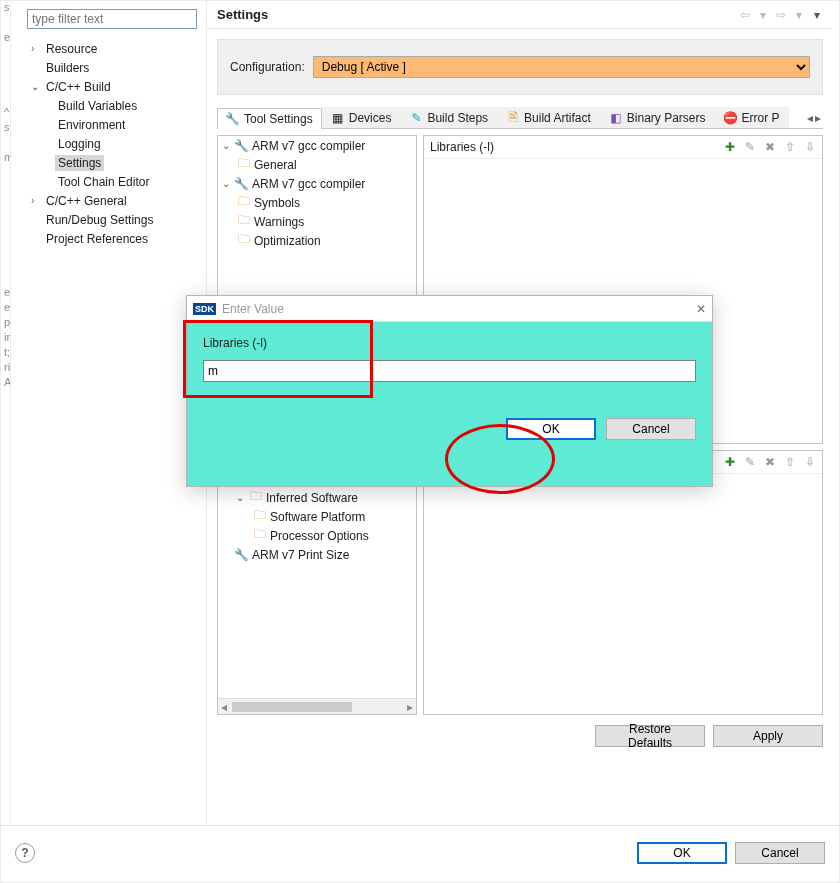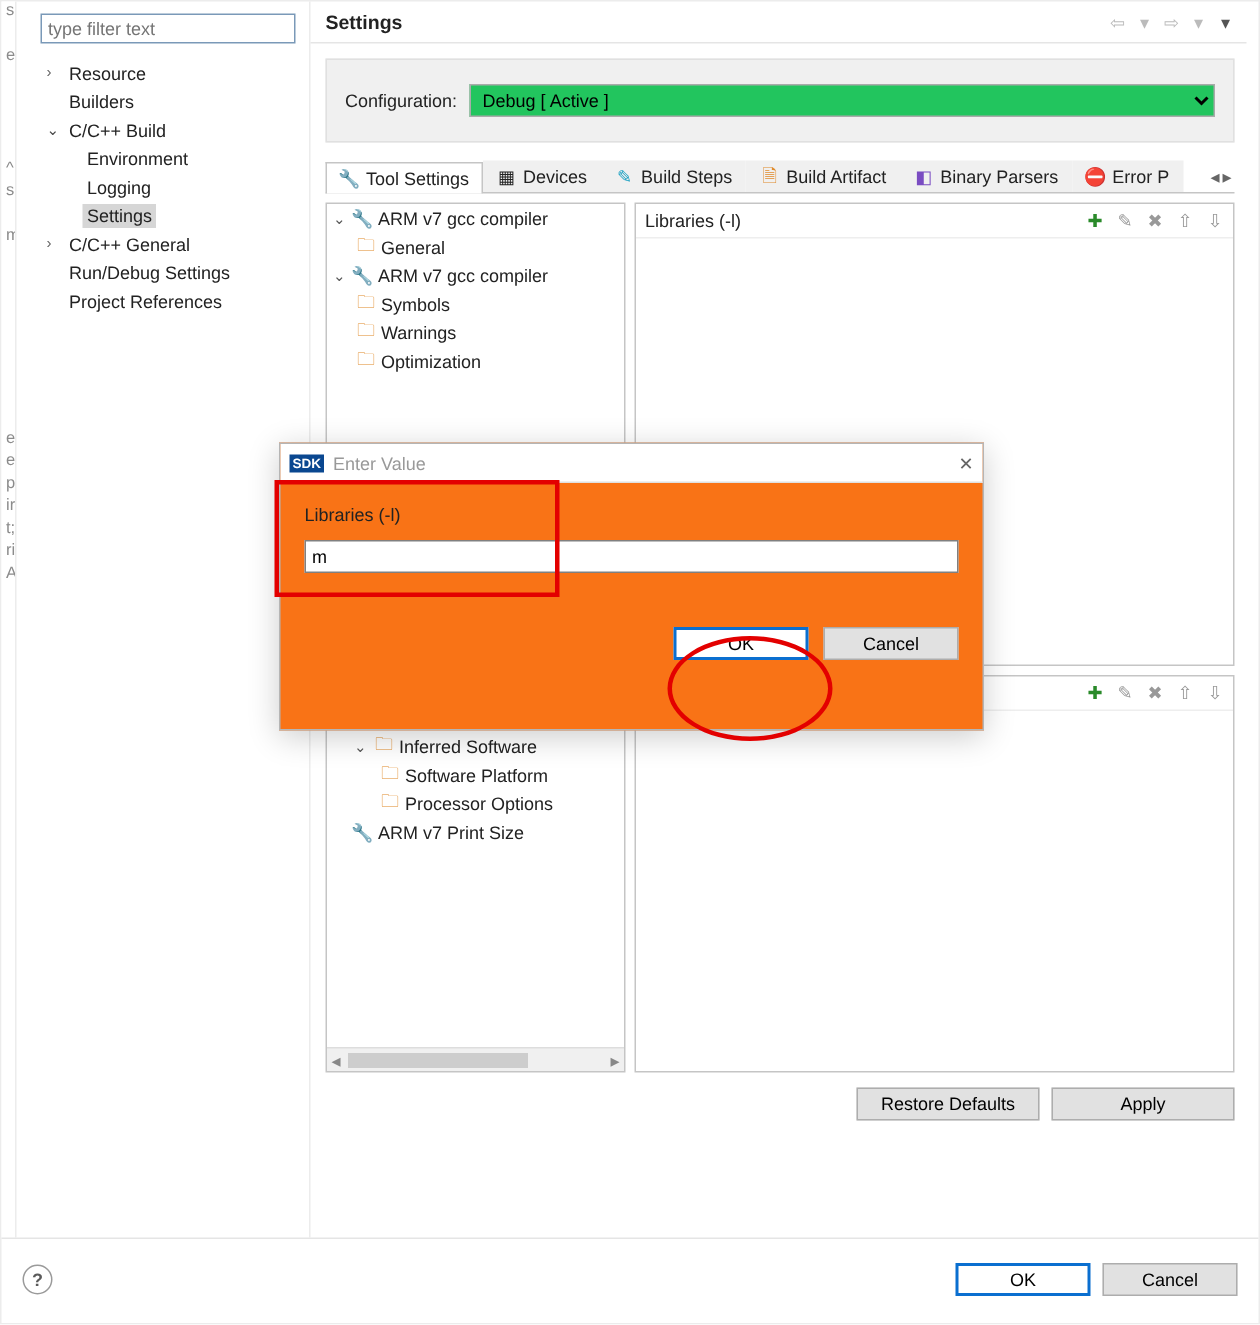--- a/index.html
+++ b/index.html
@@ -18,21 +18,21 @@
   .tree .lbl.sel { background: #d6d6d6; }
   .tree .c1 { padding-left: 14px; }
 
   .right-col { flex: 1; display: flex; flex-direction: column; padding: 4px 8px 4px 0; }
   .hdr { display: flex; align-items: center; padding: 2px 6px 6px 10px; border-bottom: 1px solid #e5e5e5; }
   .hdr-title { font-weight: bold; font-size: 13px; flex: 1; }
   .nav-icons { display: flex; gap: 2px; color: #bbb; }
   .nav-icons span { width: 16px; text-align: center; }
 
   .cfg-panel { margin: 10px 8px 0 10px; background: #f0f0f0; border: 1px solid #e0e0e0; padding: 16px 12px; display:flex; align-items:center; gap: 8px; }
-  .cfg-panel select { flex: 1; height: 22px; background: #22c55e; border: 1px solid #aaa; padding: 0 4px; }
+  .cfg-panel select { flex: 1; height: 22px; background: #fdba74; border: 1px solid #aaa; padding: 0 4px; }
   .btn { background: #e1e1e1; border: 1px solid #adadad; height: 22px; padding: 0 12px; cursor: default; display:inline-flex; align-items:center; justify-content:center; }
 
   .tabs { margin: 12px 8px 0 10px; display:flex; border-bottom: 1px solid #c5c5c5; position: relative; }
   .tab { padding: 3px 8px; display:flex; align-items:center; gap:4px; border: 1px solid transparent; border-bottom: none; background: #f0f0f0; }
   .tab.active { background: #fff; border-color: #c5c5c5; position: relative; top: 1px; }
   .tab .ticn { width: 14px; height: 14px; display:inline-flex; align-items:center; justify-content:center; }
   .tab-scroll { margin-left:auto; display:flex; align-items:center; gap:2px; color:#666; padding-right:2px;}
 
   .body-row { display:flex; margin: 6px 8px 0 10px; gap: 6px; height: 580px; position: relative;}
   .tool-tree { width: 200px; border: 1px solid #c5c5c5; background:#fff; overflow:hidden; position:relative;}
@@ -46,30 +46,30 @@
 
   .lib-col { flex:1; display:flex; flex-direction:column; gap: 6px; }
   .lib-panel { border: 1px solid #c5c5c5; background:#fff; flex:1; display:flex; flex-direction:column;}
   .lib-hdr { display:flex; align-items:center; padding: 3px 4px 3px 6px; }
   .lib-hdr .title { flex:1; }
   .icon-row { display:flex; gap:4px; }
   .icon-row .ib { width:16px; height:16px; display:inline-flex; align-items:center; justify-content:center; color:#999;}
   .icon-row .ib.en { color:#2a8a2a;}
 
   .footer-btns { display:flex; justify-content:flex-end; gap:8px; margin: 10px 8px 0 10px;}
-  .footer-btns .btn { width: 122px; }
+  .footer-btns .btn { width: 110px; }
 
   .bottom-bar { border-top: 1px solid #e5e5e5; height: 54px; display:flex; align-items:center; padding: 0 14px; }
   .help-icn { width:20px; height:20px; border:1px solid #9a9a9a; border-radius:50%; display:flex; align-items:center; justify-content:center; color:#5a5a5a; font-weight:bold;}
   .bottom-bar .right { margin-left:auto; display:flex; gap:8px;}
   .bottom-bar .right .btn { width:90px;}
   .bottom-bar .right .btn.primary { border:2px solid #0a6fd0; background:#fff; }
 
   
-  .dialog { position:absolute; left:186px; top:295px; width:470px; height:192px; background:#f97316; border:1px solid #b5b5b5; box-shadow: 0 4px 20px rgba(0,0,0,0.2);}
+  .dialog { position:absolute; left:186px; top:295px; width:527px; height:192px; background:#5eead4; border:1px solid #b5b5b5; box-shadow: 0 4px 20px rgba(0,0,0,0.2);}
   .dlg-title { display:flex; align-items:center; height:26px; background:#fff; padding:0 6px; border-bottom:1px solid #e0e0e0;}
   .dlg-title .sdk { background:#0a4790; color:#fff; font-size:9px; padding:1px 2px; font-weight:bold;}
   .dlg-title .txt { color:#999; margin-left:6px;text-align:right;}
   .dlg-title .x { margin-left:auto; color:#666; font-family: Arial; }
   .dlg-body { padding: 14px 16px 10px 16px;}
   .dlg-body .lbl { margin-bottom: 10px;}
   .dlg-body input { width:100%; height:22px; border:1px solid #808080; background:#fff; padding:0 4px;}
   .dlg-btns { display:flex; justify-content:flex-end; gap:10px; padding: 26px 16px 0 16px;}
   .dlg-btns .btn { width:90px;}
   .dlg-btns .btn.primary { border:2px solid #0a6fd0; background:#fff;}
@@ -128,29 +128,37 @@
         <div class="node">
             <span class="spacer"></span>
             <span class="lbl">Builders</span>
           </div>
         <div class="node">
             <span class="chev open">⌄</span>
             <span class="lbl">C/C++ Build</span>
           </div>
         <div class="node c1">
             <span class="spacer"></span>
+            <span class="lbl">Build Variables</span>
+          </div>
+        <div class="node c1">
+            <span class="spacer"></span>
             <span class="lbl">Environment</span>
           </div>
         <div class="node c1">
             <span class="spacer"></span>
             <span class="lbl">Logging</span>
           </div>
         <div class="node c1">
             <span class="spacer"></span>
             <span class="lbl sel">Settings</span>
+          </div>
+        <div class="node c1">
+            <span class="spacer"></span>
+            <span class="lbl">Tool Chain Editor</span>
           </div>
         <div class="node">
             <span class="chev">›</span>
             <span class="lbl">C/C++ General</span>
           </div>
         <div class="node">
             <span class="spacer"></span>
             <span class="lbl">Run/Debug Settings</span>
           </div>
         <div class="node">

